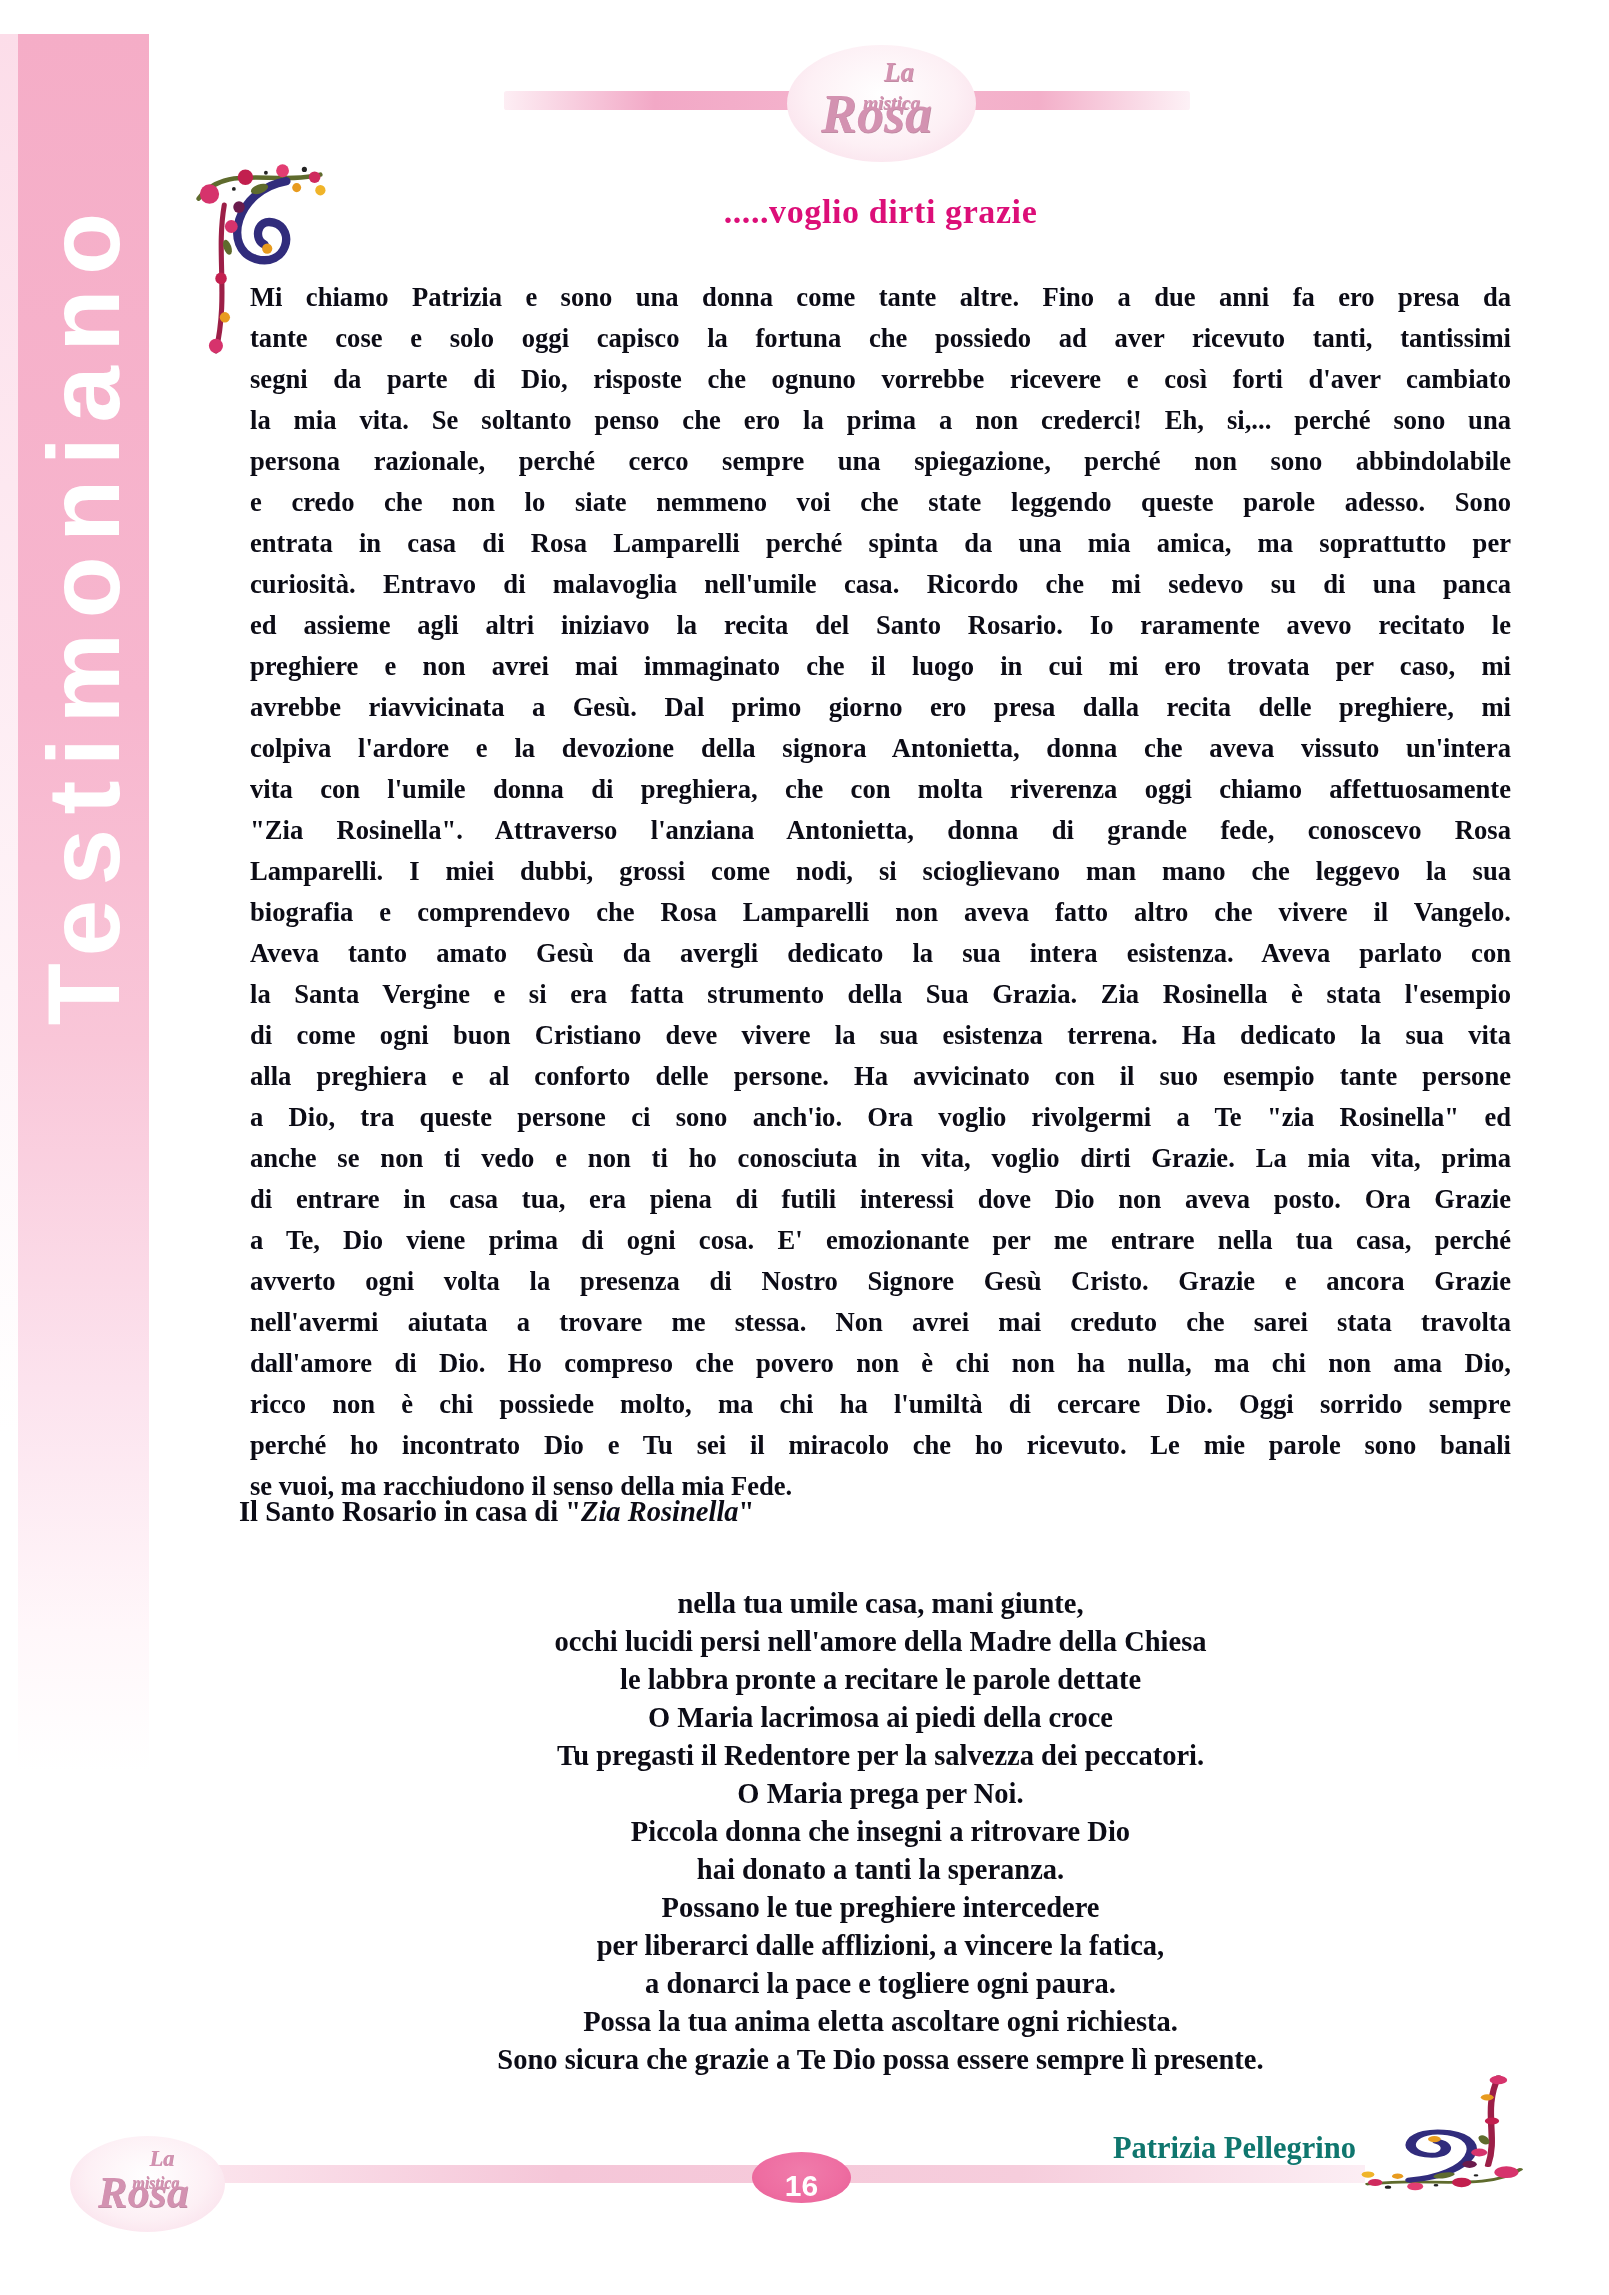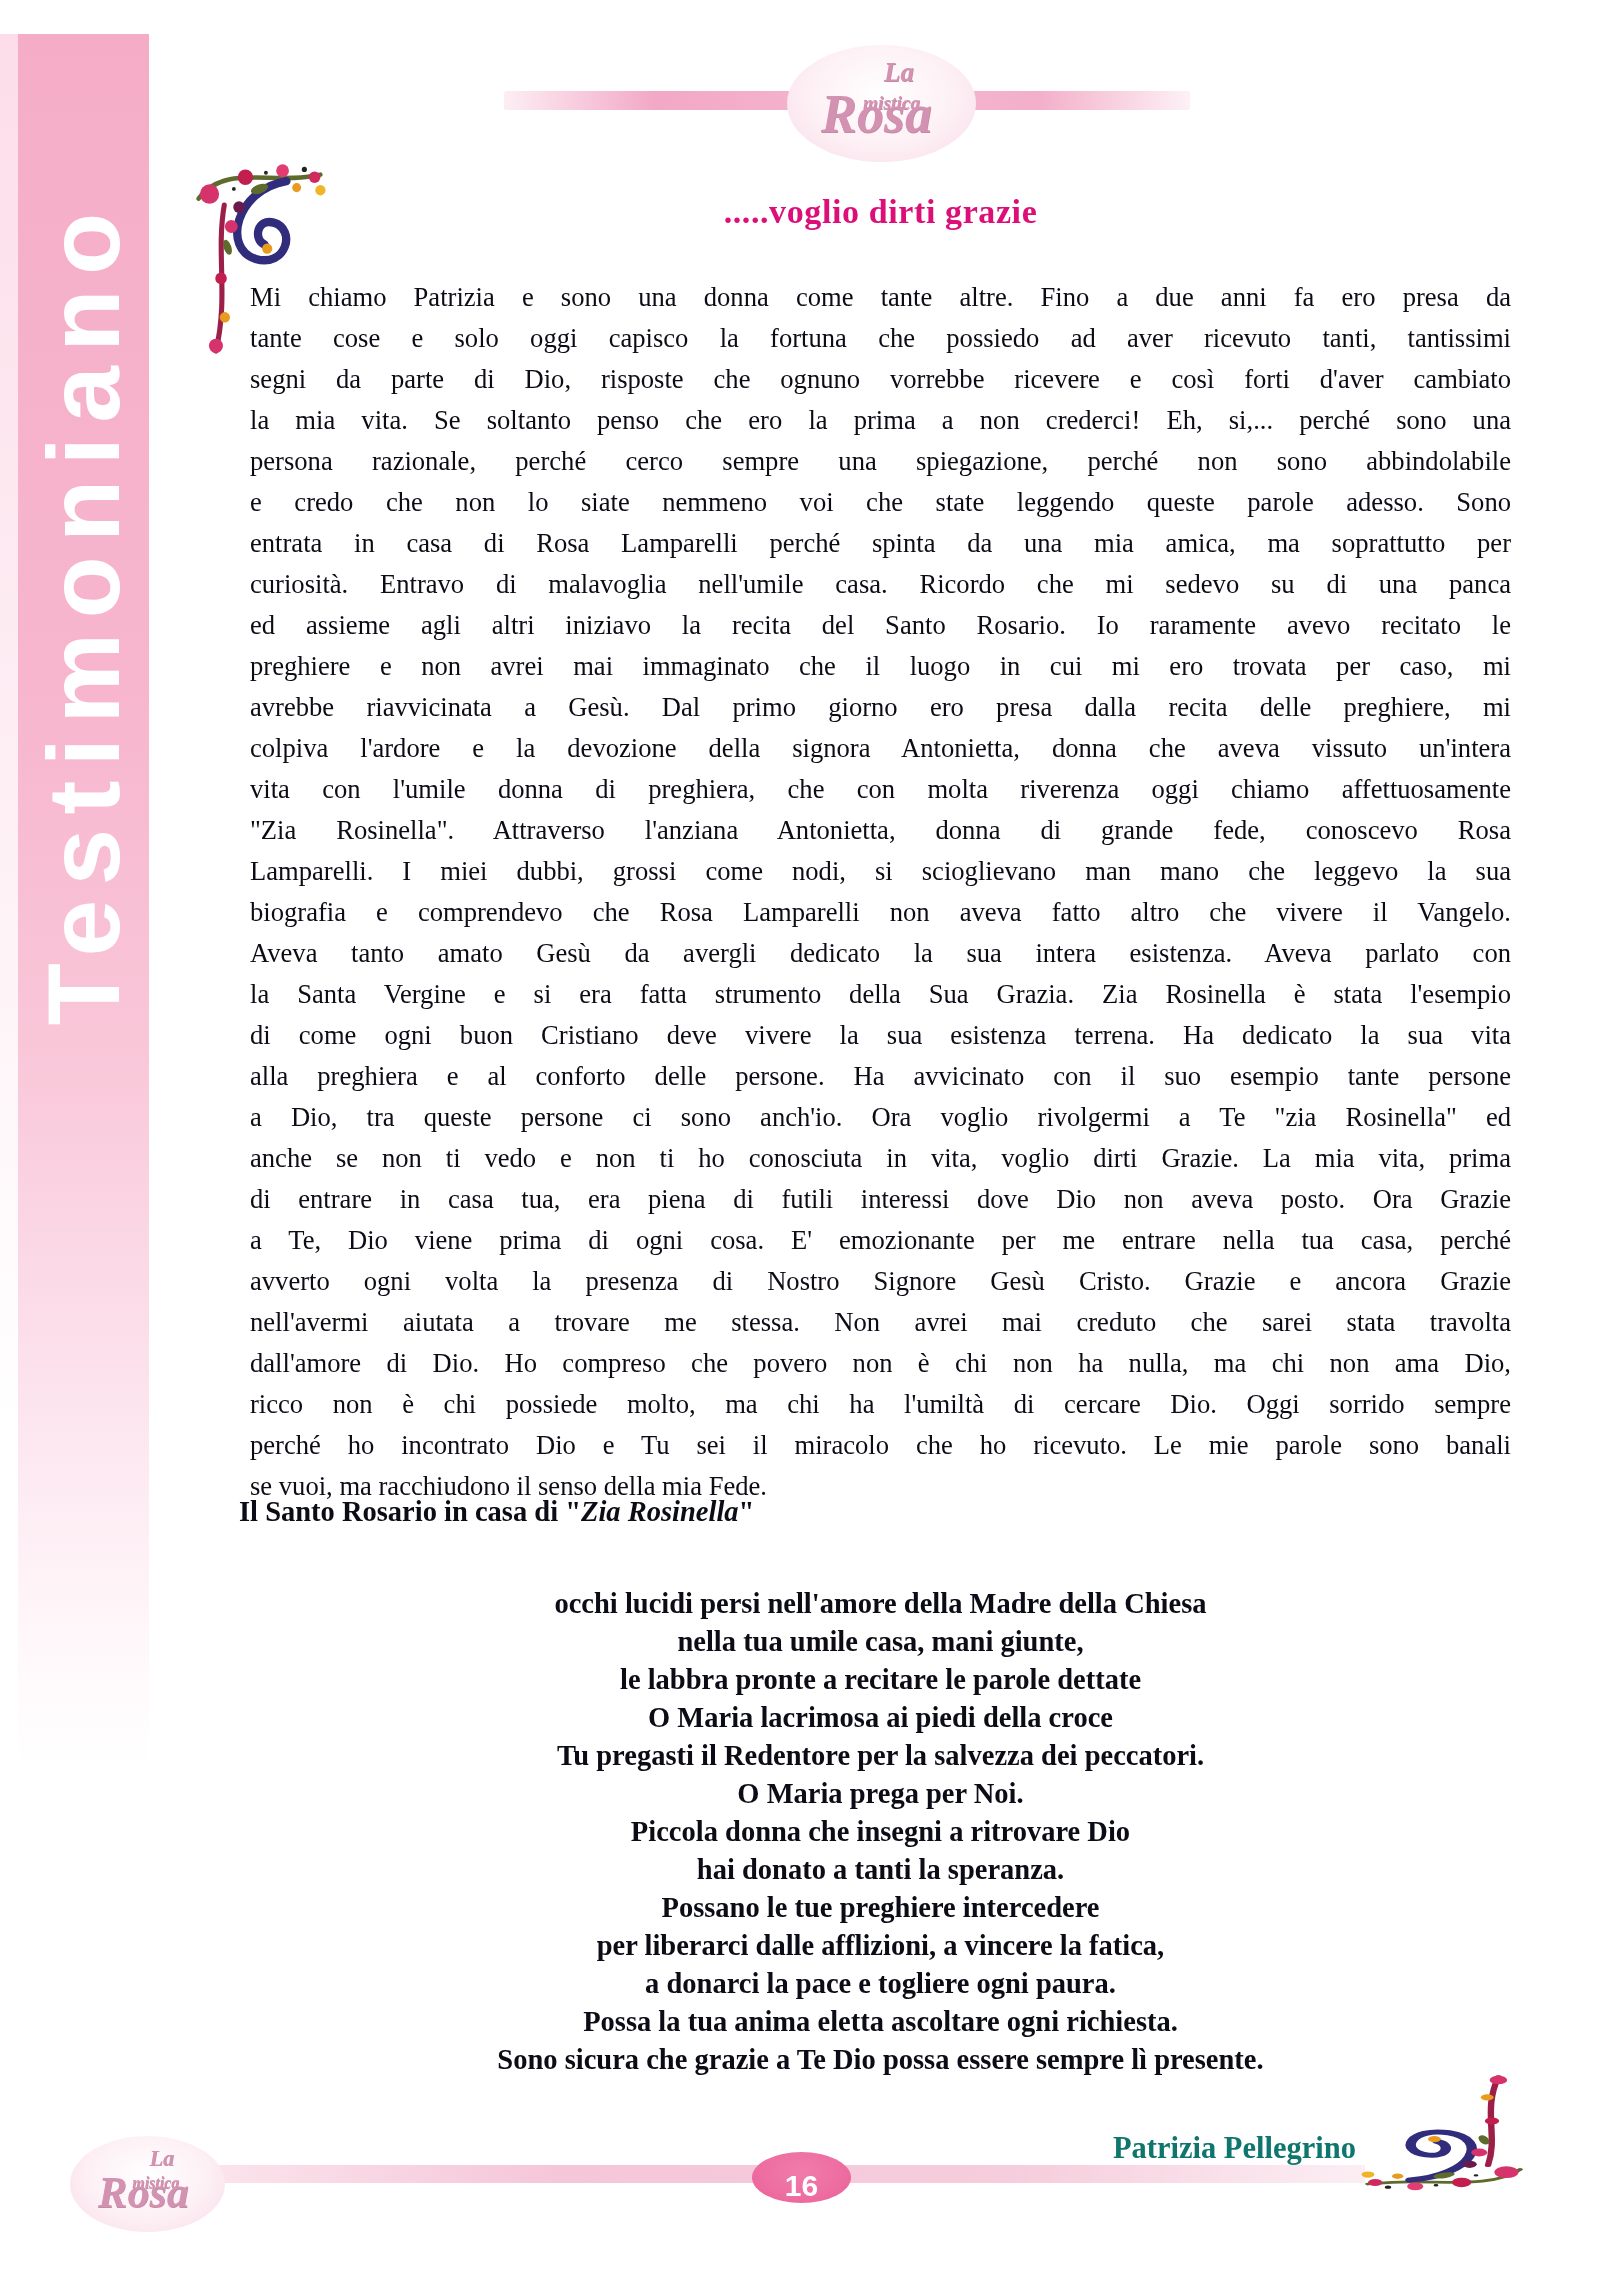--- a/index.html
+++ b/index.html
@@ -33,21 +33,21 @@
   .page-title{position:absolute;left:250px;top:193px;width:1261px;text-align:center;
     font-weight:bold;font-size:34px;color:#dc0e78;letter-spacing:0.6px;}
 
   
   .ornament{position:absolute;}
   .ornament-tl{left:189px;top:150px;width:141px;height:214px;}
   .ornament-br{left:1356px;top:2069px;width:176px;height:130px;transform:rotate(180deg);}
 
   
   .body-text{position:absolute;left:250px;top:277px;width:1261px;
-    font-weight:normal;font-size:26.6px;color:#0c0c16;}
+    font-weight:bold;font-size:26.6px;color:#0c0c16;}
   .body-line{line-height:41px;text-align:justify;text-align-last:justify;white-space:normal;}
   .body-line:last-child{text-align-last:left;}
 
   
   .subheading{position:absolute;left:239px;top:1496px;width:1261px;
     font-weight:bold;font-size:28.5px;color:#0c0c16;}
   .subheading .it{font-style:italic;}
 
   
   .poem{position:absolute;left:250px;top:1585px;width:1261px;
@@ -144,22 +144,22 @@
       <div class="body-line">nell'avermi aiutata a trovare me stessa. Non avrei mai creduto che sarei stata travolta</div>
       <div class="body-line">dall'amore di Dio. Ho compreso che povero non è chi non ha nulla, ma chi non ama Dio,</div>
       <div class="body-line">ricco non è chi possiede molto, ma chi ha l'umiltà di cercare Dio. Oggi sorrido sempre</div>
       <div class="body-line">perché ho incontrato Dio e Tu sei il miracolo che ho ricevuto. Le mie parole sono banali</div>
       <div class="body-line">se vuoi, ma racchiudono il senso della mia Fede.</div>
     </div>
 
   <div class="subheading"><span>Il Santo Rosario in casa di "</span><span class="it">Zia Rosinella</span><span>"</span></div>
 
   <div class="poem">
+      <div class="poem-line">nella tua umile casa, mani giunte,</div>
       <div class="poem-line">occhi lucidi persi nell'amore della Madre della Chiesa</div>
-      <div class="poem-line">nella tua umile casa, mani giunte,</div>
       <div class="poem-line">le labbra pronte a recitare le parole dettate</div>
       <div class="poem-line">O Maria  lacrimosa ai piedi della croce</div>
       <div class="poem-line">Tu pregasti il Redentore per la salvezza dei peccatori.</div>
       <div class="poem-line">O Maria prega per Noi.</div>
       <div class="poem-line">Piccola donna che insegni a ritrovare Dio</div>
       <div class="poem-line">hai donato a tanti la speranza.</div>
       <div class="poem-line">Possano le tue preghiere intercedere</div>
       <div class="poem-line">per liberarci dalle afflizioni, a vincere la fatica,</div>
       <div class="poem-line">a donarci la pace e togliere ogni paura.</div>
       <div class="poem-line">Possa la tua anima eletta ascoltare ogni richiesta.</div>

